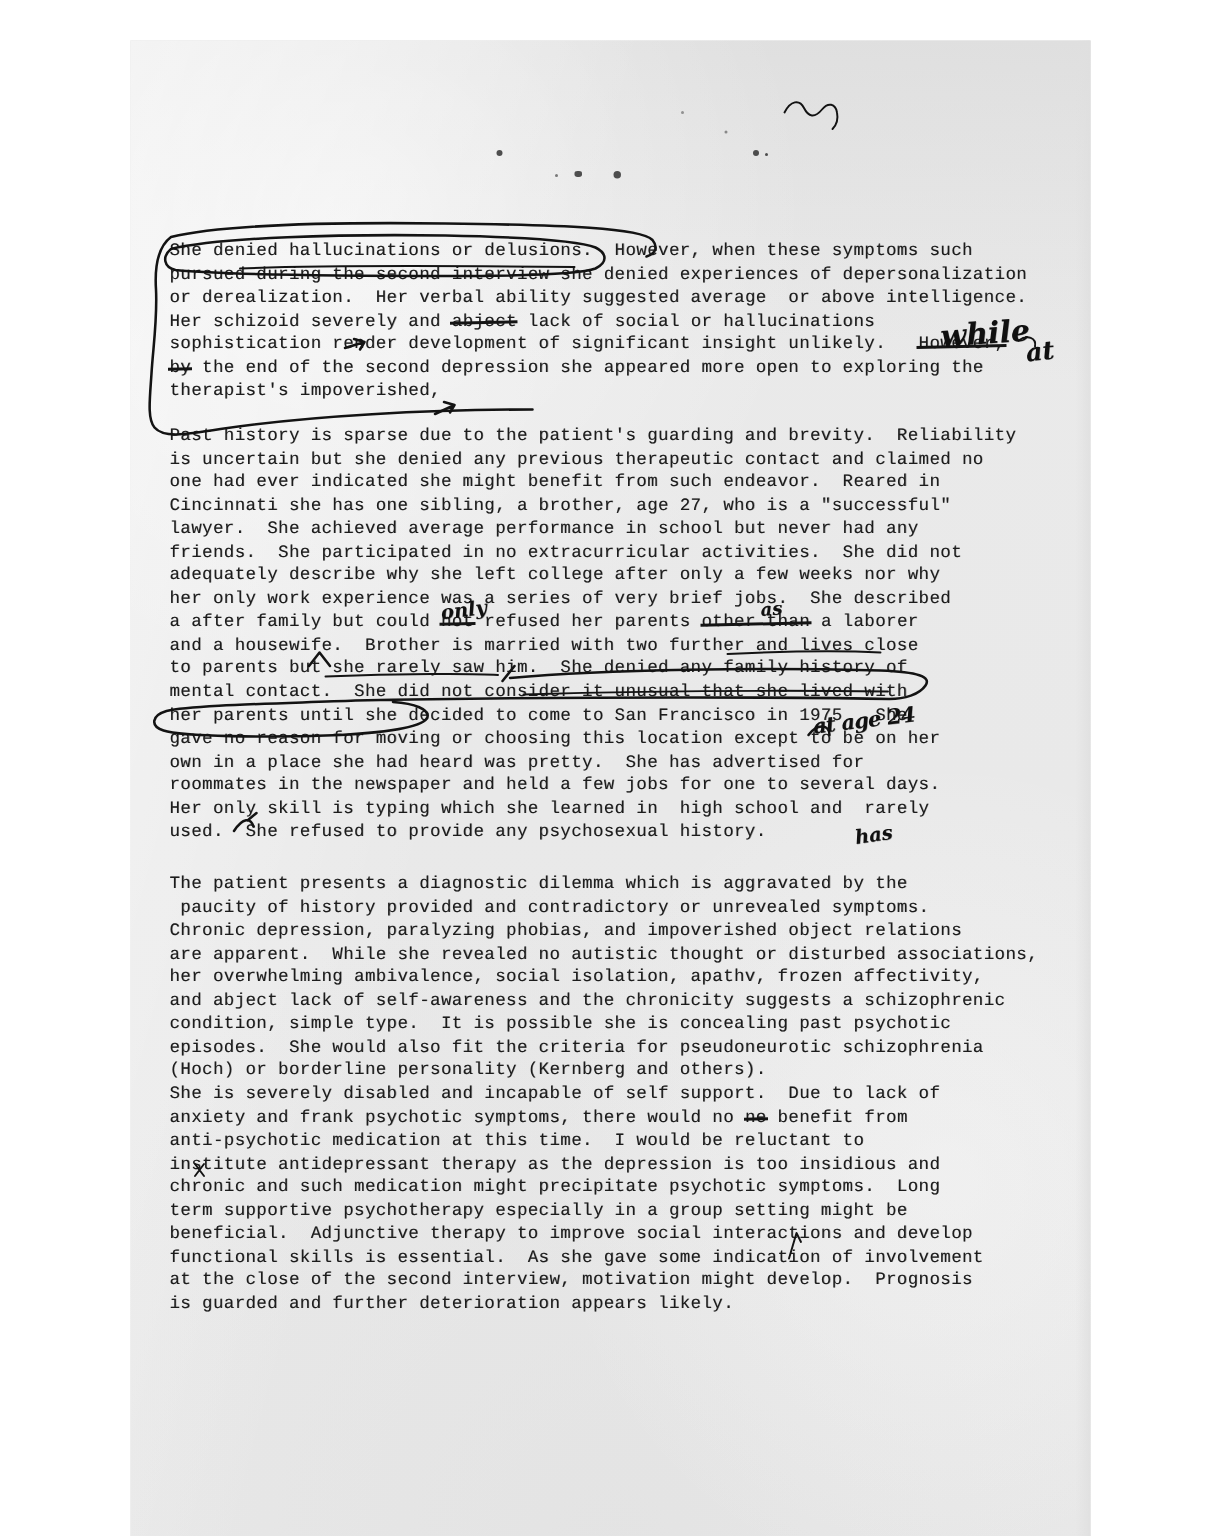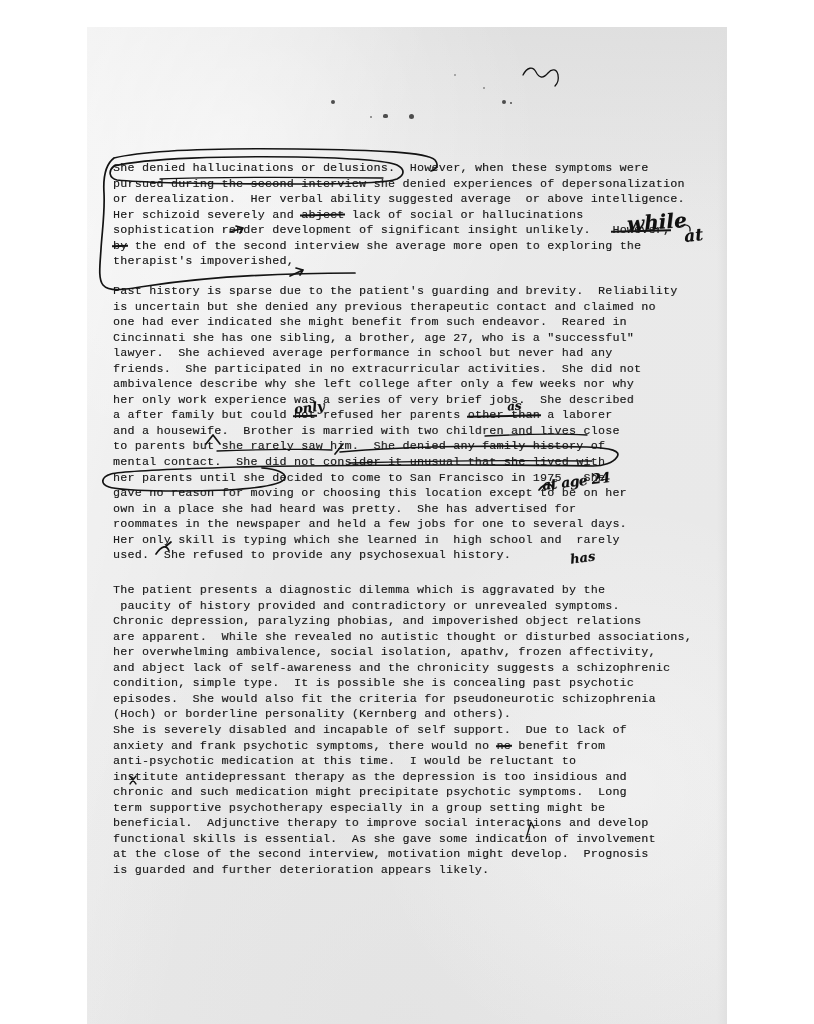--- a/index.html
+++ b/index.html
@@ -136,38 +136,38 @@
   <div class="speck" style="left:415px; top:73px; width:4px; height:4px;"></div>
   <div class="speck" style="left:423px; top:75px; width:2px; height:2px;"></div>
   <div class="speck" style="left:396px; top:60px; width:2px; height:2px; opacity:.5;"></div>
   <div class="speck" style="left:283px; top:89px; width:2px; height:2px; opacity:.6;"></div>
   <div class="speck" style="left:367px; top:47px; width:2px; height:2px; opacity:.45;"></div>
 
   <svg class="ink-svg" viewBox="0 0 640 1010">
     <path class="ink thin" d="M 436 48 C 440 40, 446 39, 449 45 C 452 51, 456 52, 461 46 C 465 41, 470 42, 471 48 C 472 53, 470 57, 468 59"></path>
   </svg>
 
-  <div class="typed" id="para1"><span>She denied hallucinations or delusions.</span><span>  However, when these symptoms were</span>
+  <div class="typed" id="para1"><span>She denied hallucinations or delusions.</span><span>  However, when these symptoms such</span>
 <span>pursued during the second interview she denied experiences of depersonalization</span>
 <span>or derealization.  Her verba</span><span>l ability suggested average  or above intelligence.</span>
 <span>Her schizoid severely and </span><span class="strike heavy">abject</span><span> lack of social or hallucinations</span>
 <span>sophistication render development of significant insight unlikely.   </span><span class="strike heavy">However,</span>
-<span class="strike heavy">by</span><span> the end of the second interview she average more open to exploring the</span>
+<span class="strike heavy">by</span><span> the end of the second depression she appeared more open to exploring the</span>
 <span>therapist's impoverished,</span></div>
 
   <div class="typed" id="para2"><span>Past history is sparse due to the patient's guarding and brevity.  Reliability</span>
 <span>is uncertain but she denied any previous therapeutic contact and claimed no</span>
 <span>one had ever indicated she might benefit from such endeavor.  Reared in</span>
 <span>Cincinnati she has one sibling, a brother, age 27, who is a "successful"</span>
 <span>lawyer.  She achieved average performance in school but never had any</span>
 <span>friends.  She participated in no extracurricular activities.  She did not</span>
-<span>ambivalence describe why she left college after only a few weeks nor why</span>
+<span>adequately describe why she left college after only a few weeks nor why</span>
 <span>her only work experience was a series of very brief jobs.  She described</span>
 <span>a after family but could </span><span class="strike heavy">not</span><span> refused her parents </span><span class="strike">other than</span><span> a laborer</span>
-<span>and a housewife.  Brother is married with two children and lives close</span>
+<span>and a housewife.  Brother is married with two further and lives close</span>
 <span>to parents but she rarely saw him.  She denied any family history of</span>
 <span>mental contact.</span><span>  She did not consider it unusual that she lived with</span>
 <span>her parents until she decided to come to San Francisco in 1975   She</span>
 <span>gave no reason for moving or choosing this location except to be on her</span>
 <span>own in a place she had heard was pretty.  She has advertised for</span>
 <span>roommates in the newspaper and held a few jobs for one to several days.</span>
 <span>Her only skill is typing which she learned in  high school and  rarely</span>
 <span>used.  She refused to provide any psychosexual history.</span></div>
 
   <div class="typed" id="para3"><span>The patient presents a diagnostic dilemma which is aggravated by the</span>

